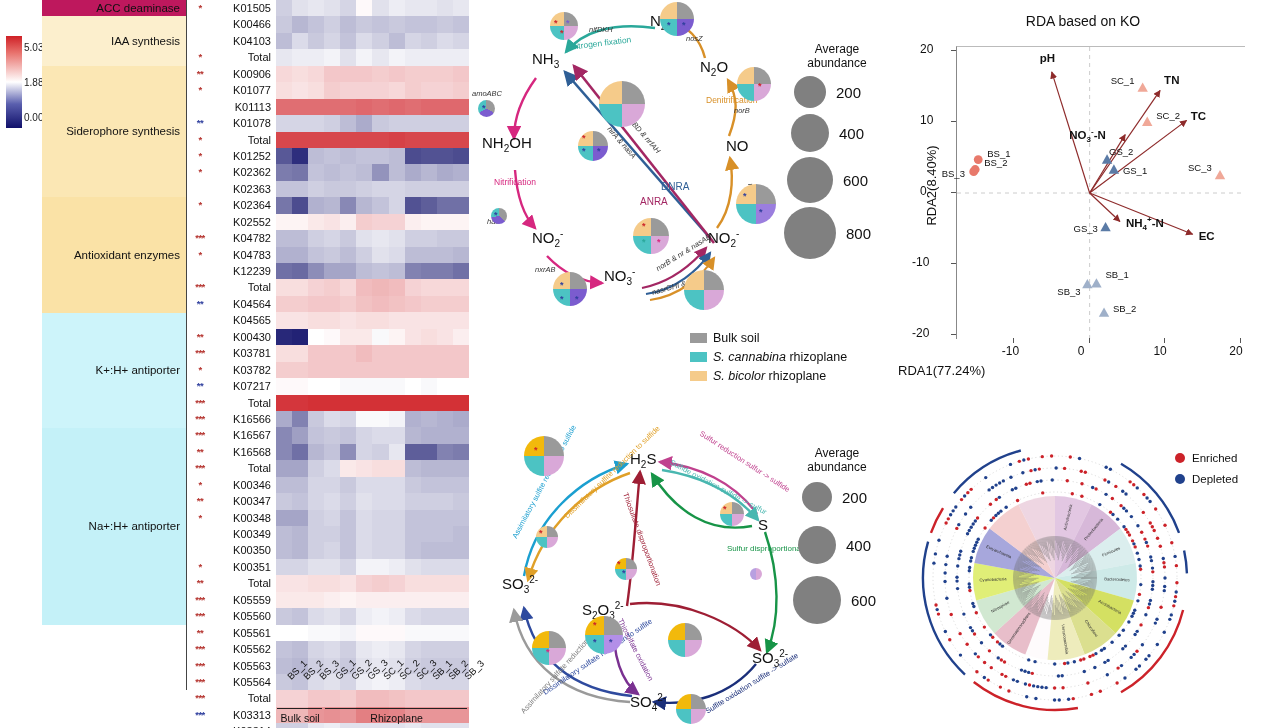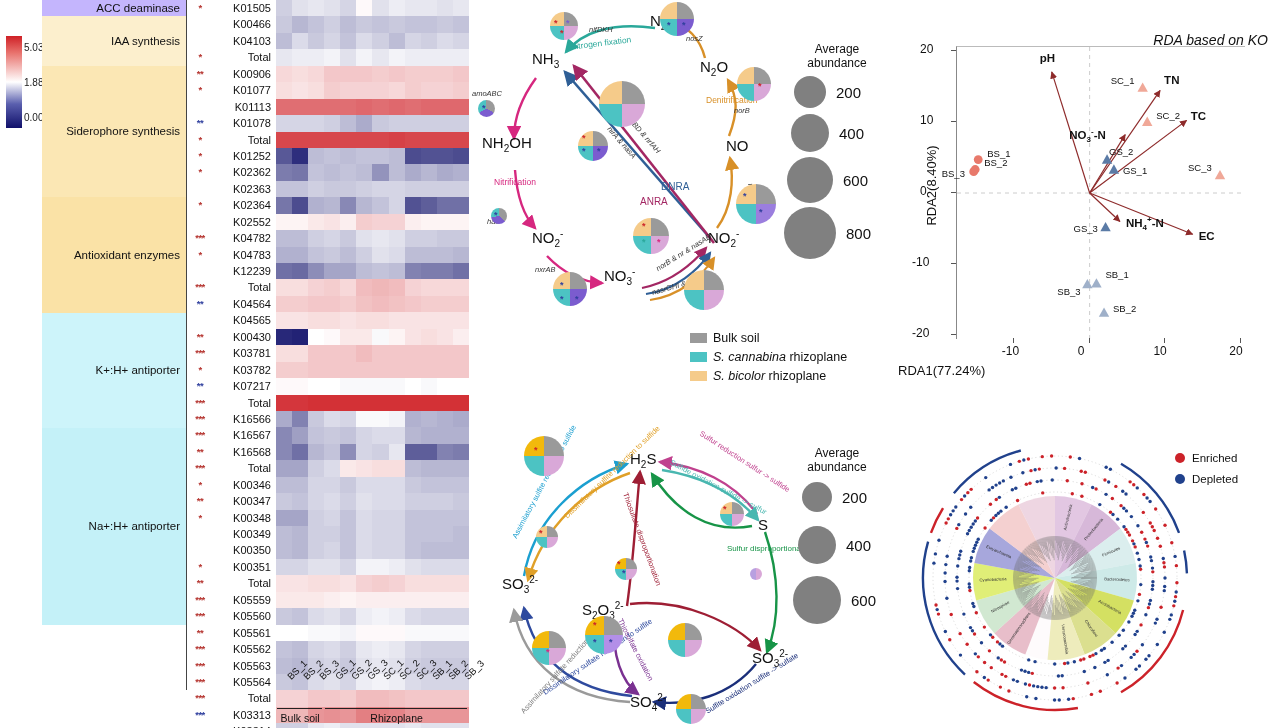--- a/index.html
+++ b/index.html
@@ -51,21 +51,21 @@
   .tl em{font-style:italic;}
 
   
   .abtitle{font-size:12px;text-align:center;line-height:1.2;}
   .abrow{position:absolute;display:flex;align-items:center;}
   .abdot{border-radius:50%;background:#808080;}
   .abnum{font-size:15px;margin-left:10px;}
 
   
   #panelRDA{left:898px;top:8px;width:370px;height:382px;}
-  #rdaTitle{width:100%;text-align:right;font-size:14px;position:absolute;top:24px;font-style:italic;}
+  #rdaTitle{width:100%;text-align:center;font-size:14px;position:absolute;top:5px;}
   #rdaPlot{position:absolute;left:58px;top:38px;width:288px;height:292px;
            border-left:1.4px solid #888;border-top:1.4px solid #bbb;}
   .rdatick{position:absolute;font-size:12px;}
   .rdaAxisTitleX{position:absolute;left:0;top:355px;width:370px;text-align:left;font-size:13px;}
   .rdaAxisTitleY{position:absolute;left:-92px;top:170px;width:250px;text-align:center;font-size:13px;
                  transform:rotate(-90deg);transform-origin:50% 50%;}
   .samplab{position:absolute;font-size:9.5px;white-space:nowrap;}
   .envlab{position:absolute;font-size:11.5px;font-weight:700;white-space:nowrap;}
   .envlab sub{font-size:8px;} .envlab sup{font-size:8px;}
 
@@ -81,21 +81,21 @@
 
   <div class="abs" id="cbar"></div>
   <div class="abs cbl" style="left:24px;top:42px;">5.03</div>
   <div class="abs cbl" style="left:24px;top:77px;">1.88</div>
   <div class="abs cbl" style="left:24px;top:112px;">0.00</div>
 
   <div class="abs" id="grpAxisText">Plant growth promoting traits</div>
   <div class="abs" id="ionAxisText">Ion concentration regulation</div>
 
   <div class="abs" id="grpCol">
-      <div class="grpbox" style="height: 16.45px; background: #c4b5fd;">ACC deaminase</div>
+      <div class="grpbox" style="height: 16.45px; background: #be185d;">ACC deaminase</div>
       <div class="grpbox" style="height: 49.35px; background: rgb(252, 239, 205);">IAA synthesis</div>
       <div class="grpbox" style="height: 131.6px; background: rgb(251, 231, 180);">Siderophore synthesis</div>
       <div class="grpbox" style="height: 115.15px; background: rgb(250, 226, 166);">Antioxidant enzymes</div>
       <div class="grpbox" style="height: 115.15px; background: rgb(205, 244, 250);">K+:H+ antiporter</div>
       <div class="grpbox" style="height: 197.4px; background: rgb(196, 241, 248);">Na+:H+ antiporter</div>
     </div>
   <div class="abs" id="sigCol">
       <div class="sig up">*</div>
       <div class="sig up"></div>
       <div class="sig up"></div>

